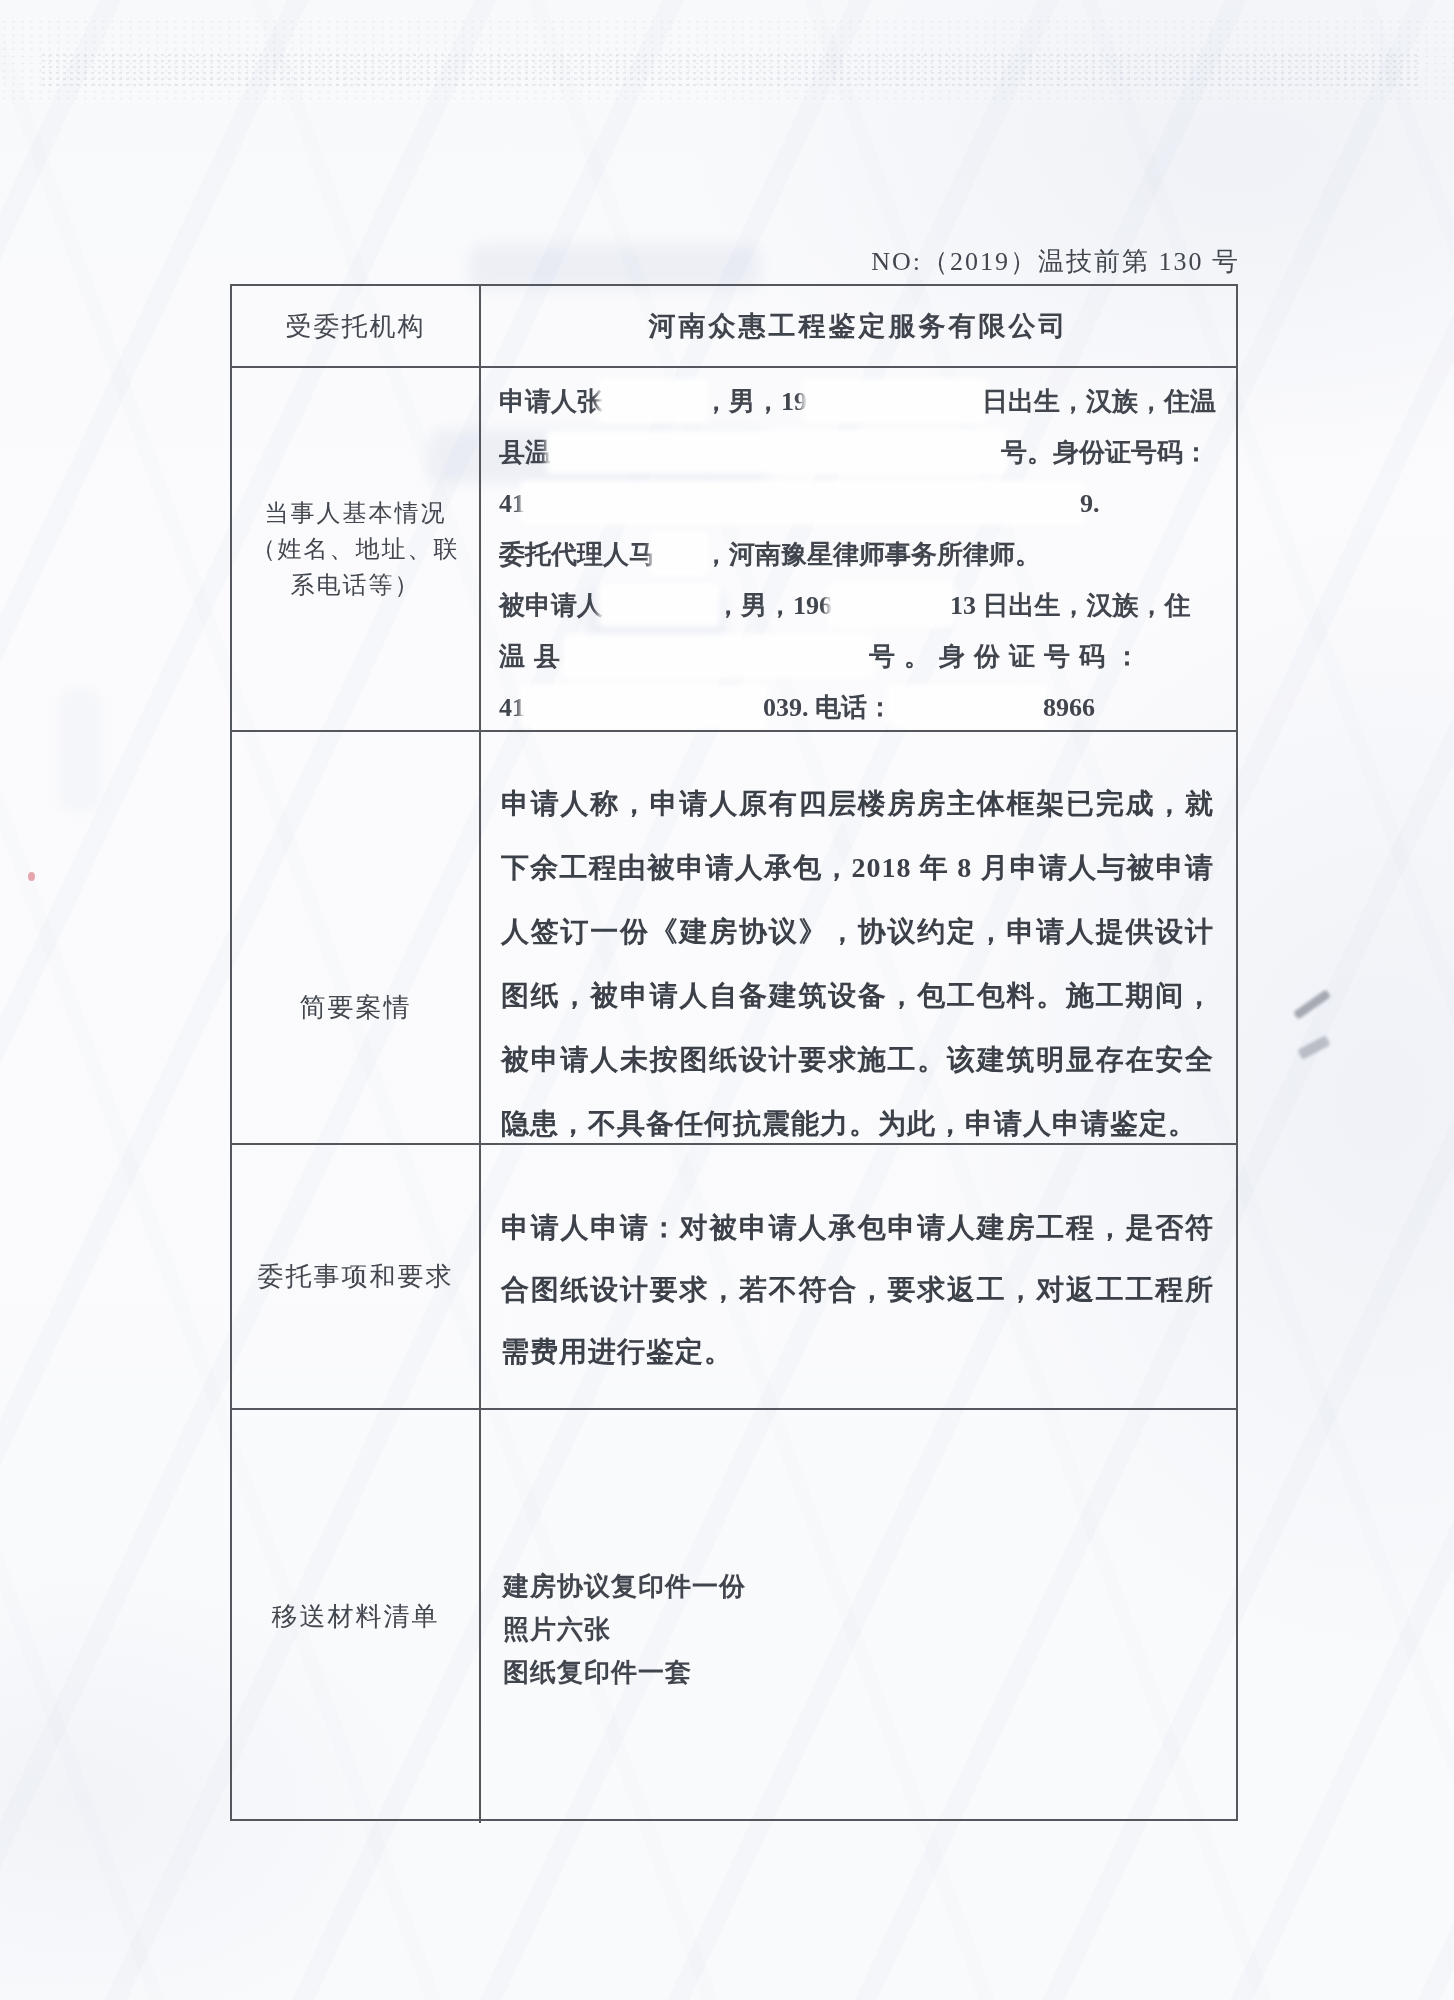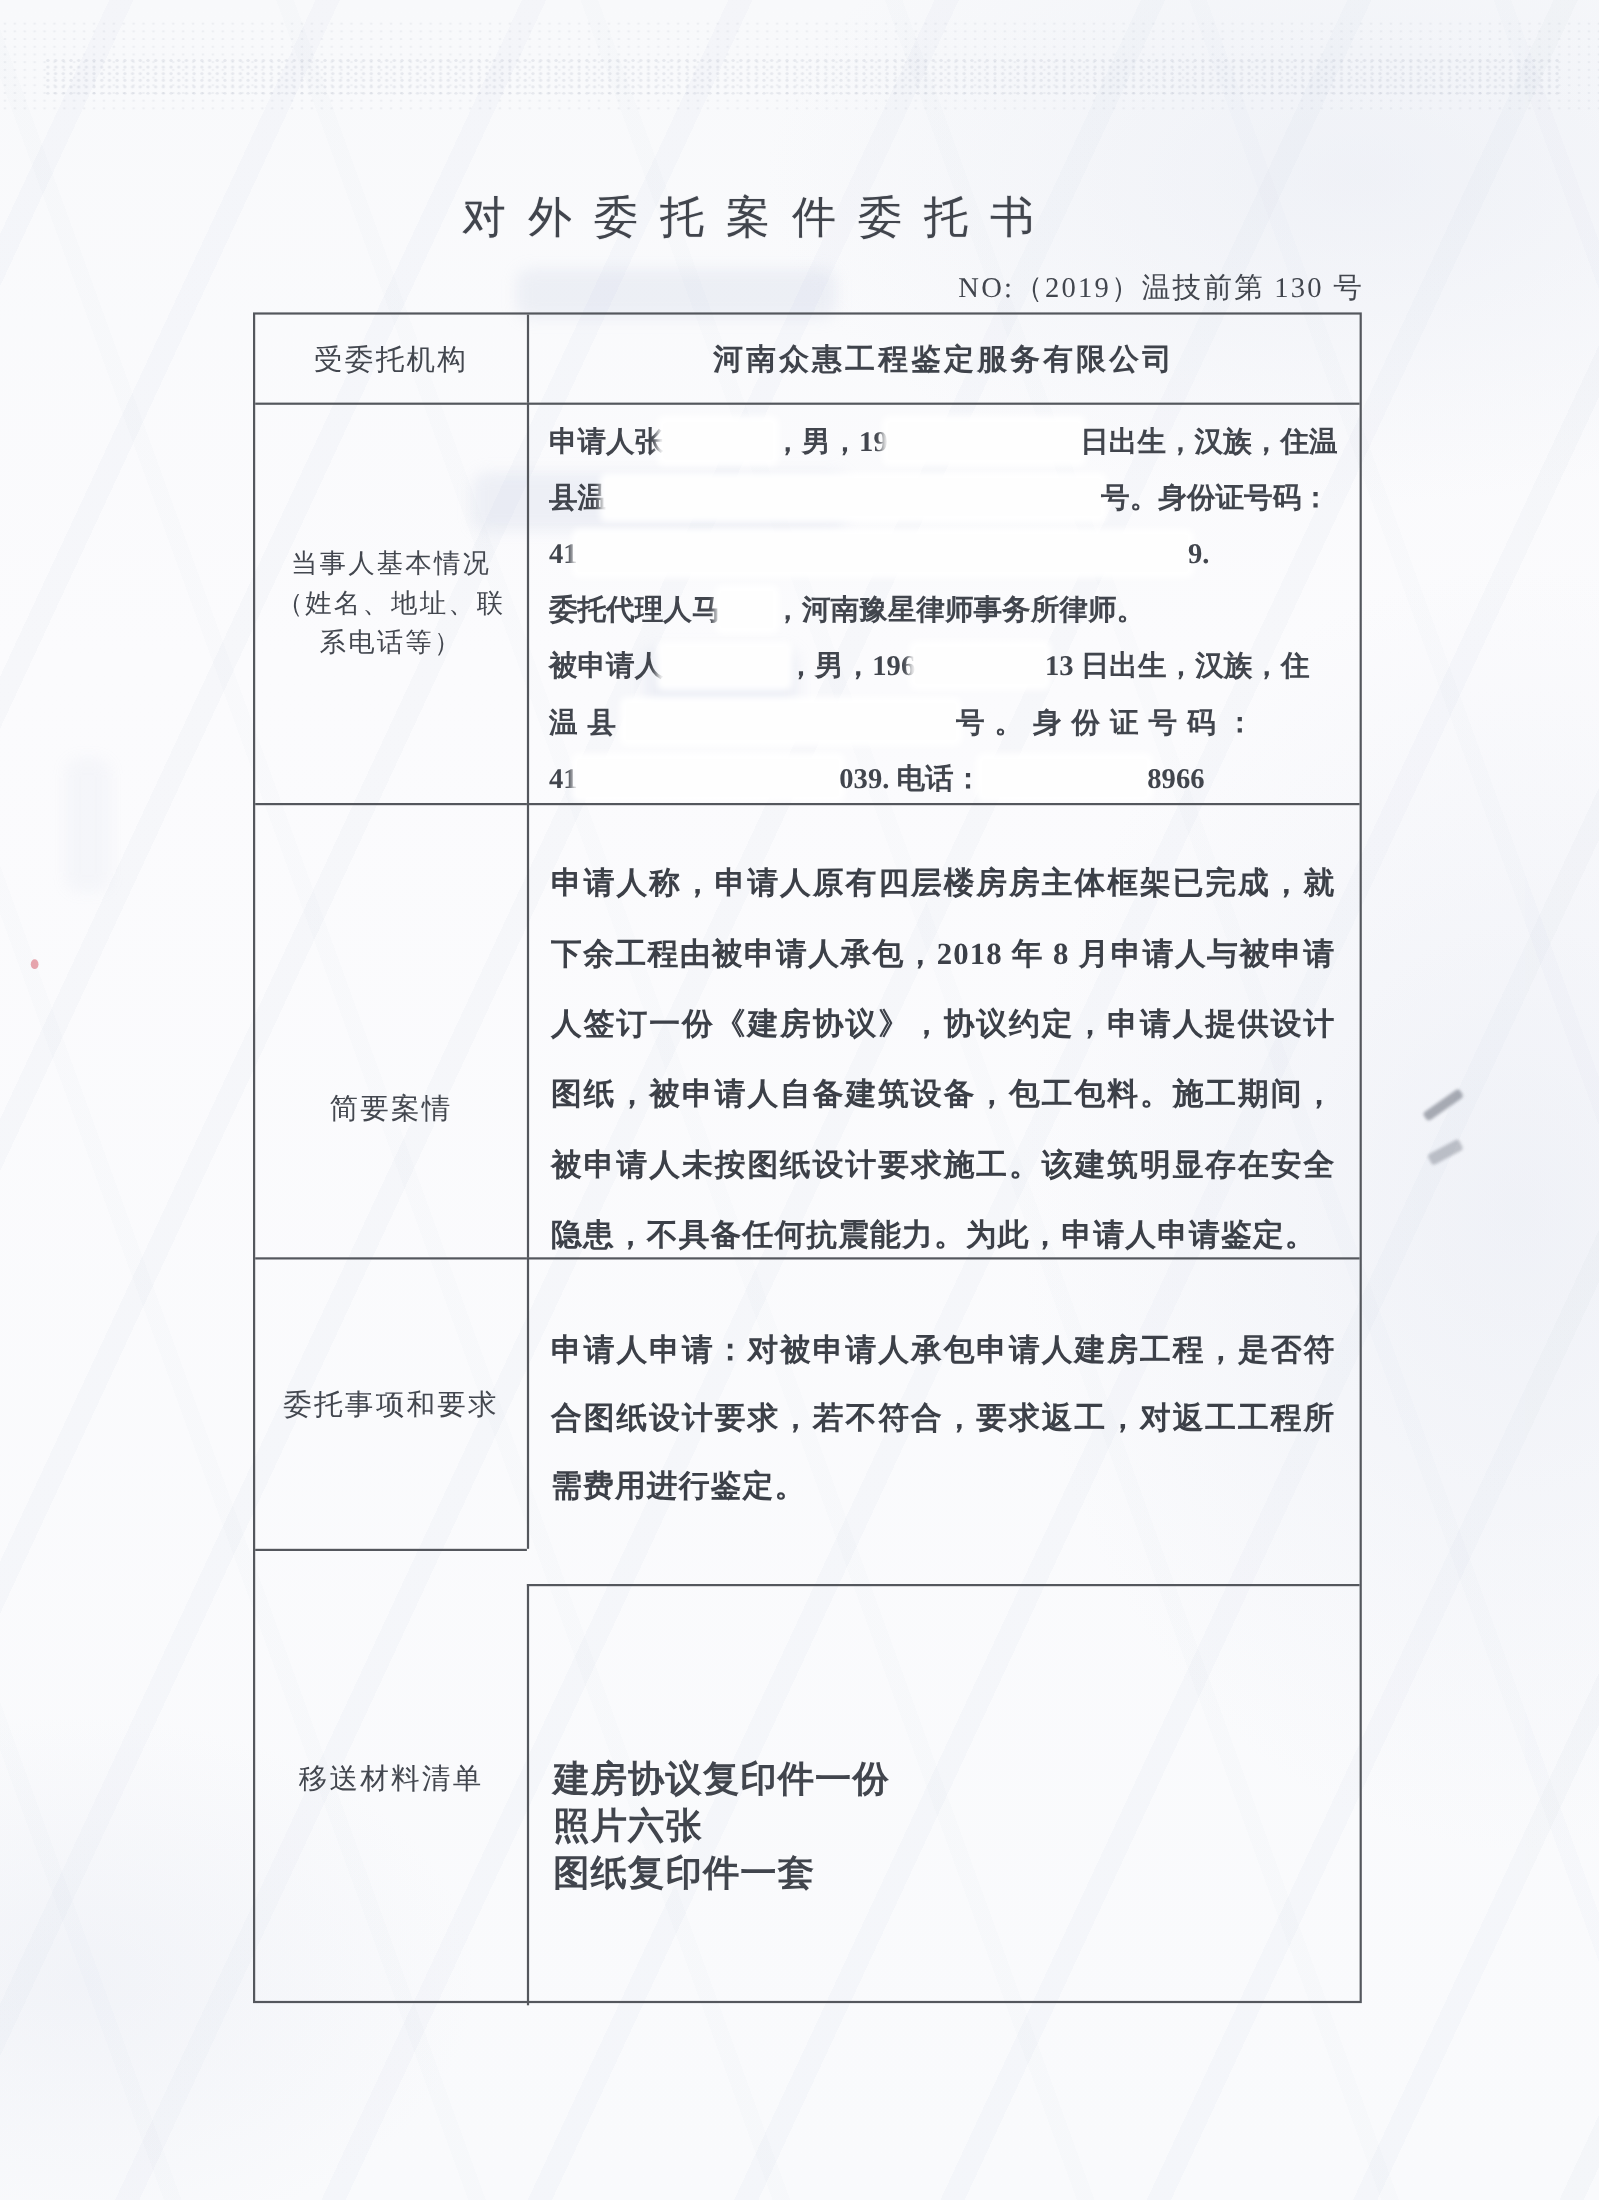--- a/index.html
+++ b/index.html
@@ -85,22 +85,22 @@
     background:#fefefe;
     box-shadow:0 0 6px 5px rgba(255,255,255,0.95);
     border-radius:2px;
   }
   .para{
     padding:40px 22px 0 20px;font-size:28px;line-height:64px;
     text-align:justify;color:#3c4048;letter-spacing:1px;
   }
   .para-2{padding-top:52px;line-height:62px;}
   .materials{
-    padding:155px 0 0 22px;font-size:33px;line-height:43px;
-    color:#41454d;letter-spacing:1px;margin-top:32px;
+    padding:155px 0 0 22px;font-size:26px;line-height:43px;
+    color:#41454d;letter-spacing:1px;
   }
   .ls-wide{letter-spacing:9px;}
 </style>
 </head>
 <body>
 
 <div class="page">
 
   <div class="wrinkles"></div>
   <div class="speckle"></div>
@@ -108,21 +108,20 @@
 
   <div class="blob" style="left:470px;top:245px;width:290px;height:44px;"></div>
   <div class="blob" style="left:430px;top:430px;width:340px;height:52px;"></div>
   <div class="blob" style="left:585px;top:590px;width:140px;height:60px;"></div>
   <div class="blob" style="left:60px;top:690px;width:40px;height:120px;opacity:.5;"></div>
 
   <div class="crease" style="left:1292px;top:1000px;width:40px;height:9px;transform:rotate(-35deg);"></div>
   <div class="crease" style="left:1298px;top:1042px;width:32px;height:11px;transform:rotate(-28deg);opacity:.7;"></div>
   <div class="speck-red" style="left:28px;top:872px;width:7px;height:9px;"></div>
 
-  <div class="title">对外委托案件委托书</div>
   <div class="doc-no">NO:（2019）温技前第 130 号</div>
 
   <div class="doc-table">
 
     <div class="cell lbl">
       <div>受委托机构</div>
     </div>
     <div class="cell c-col content-center">
       <span>河南众惠工程鉴定服务有限公司</span>
     </div>

